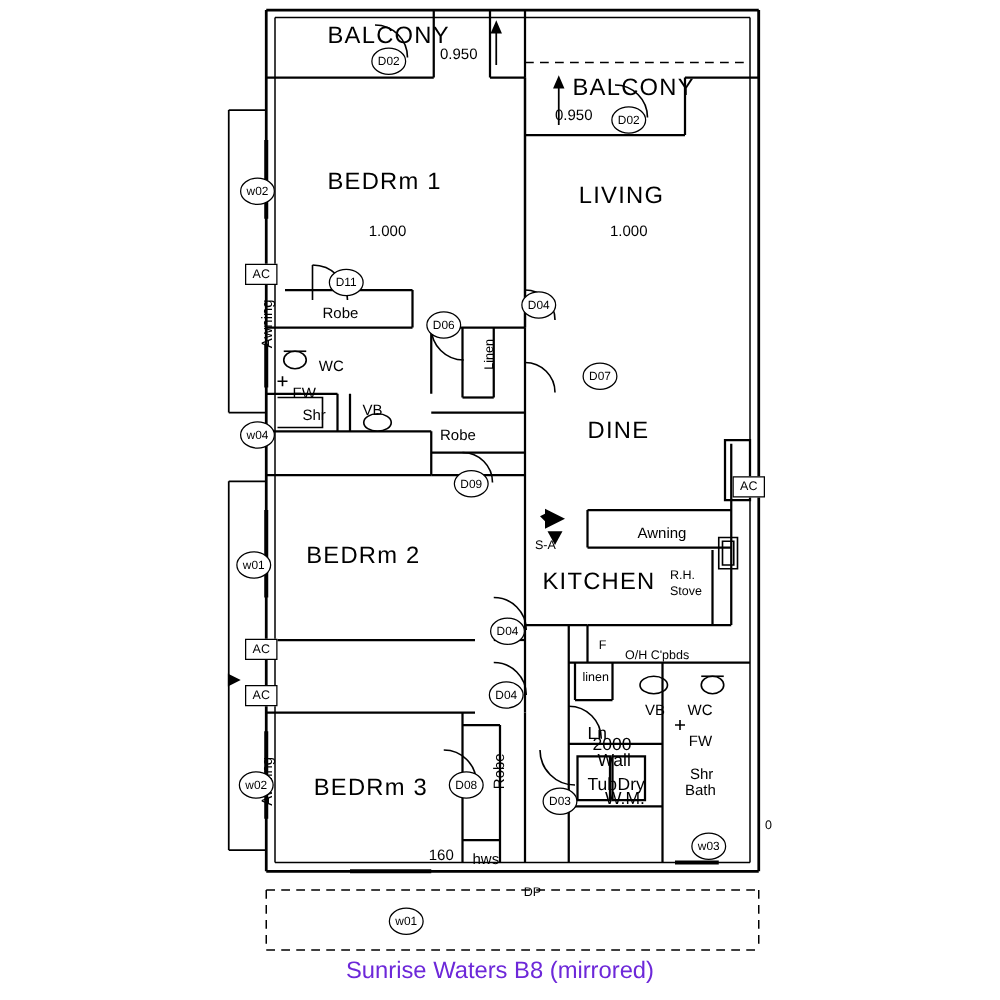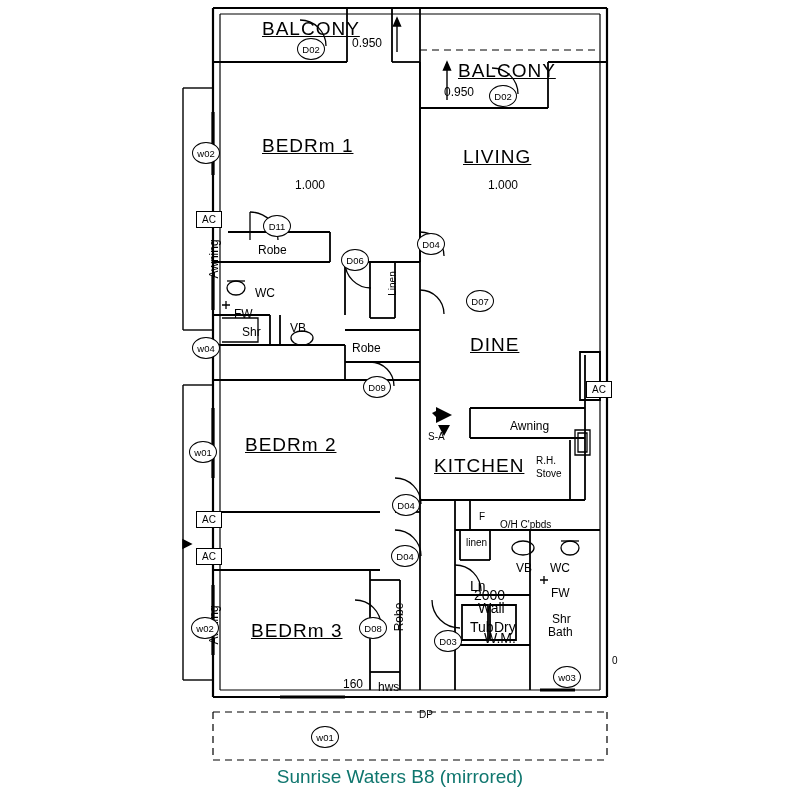--- a/index.html
+++ b/index.html
@@ -25,38 +25,37 @@
     position: absolute;
     white-space: nowrap;
     font-family: "Liberation Sans", sans-serif;
     color: #000;
     transform-origin: center center;
   }
   .room {
     font-size: 19px;
     letter-spacing: 1px;
     font-weight: 400;
-    text-decoration: underline;
   }
   .small {
     font-size: 12px;
   }
   .tiny {
     font-size: 10px;
   }
   .xtiny {
     font-size: 14px;
   }
   .caption {
     position: absolute;
     width: 800px;
     text-align: center;
     font-size: 19px;
     font-family: "Liberation Sans", sans-serif;
-    color: #0f766e;
+    color: #6d28d9;
   }
   .rot90 {
     transform: rotate(-90deg);
   }
   .circ {
     position: absolute;
     border: 1.3px solid #000;
     border-radius: 50%;
     background: #fff;
     display: flex;

